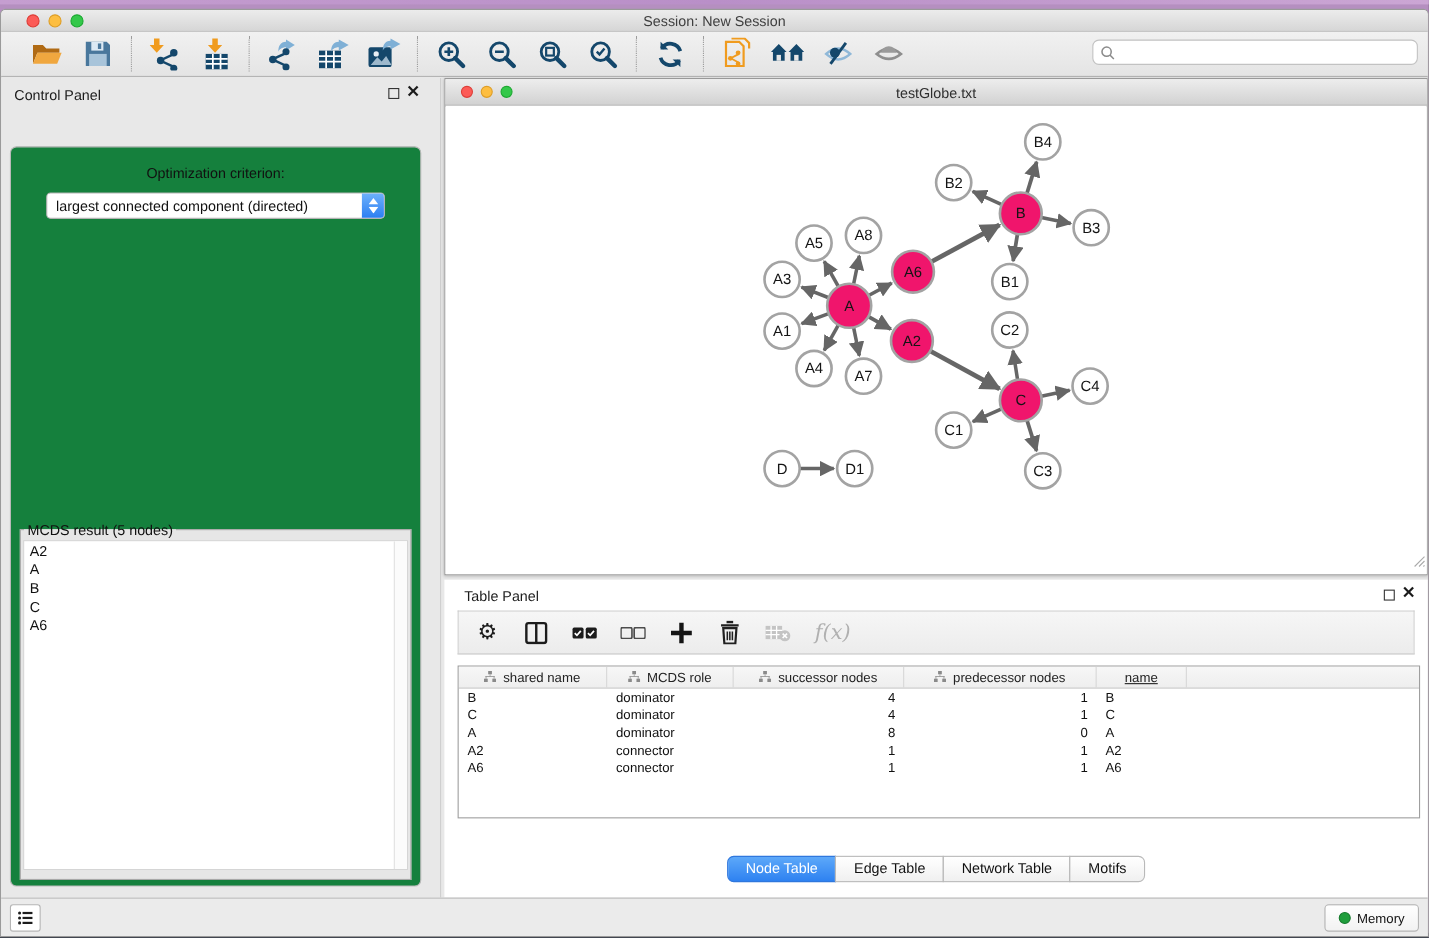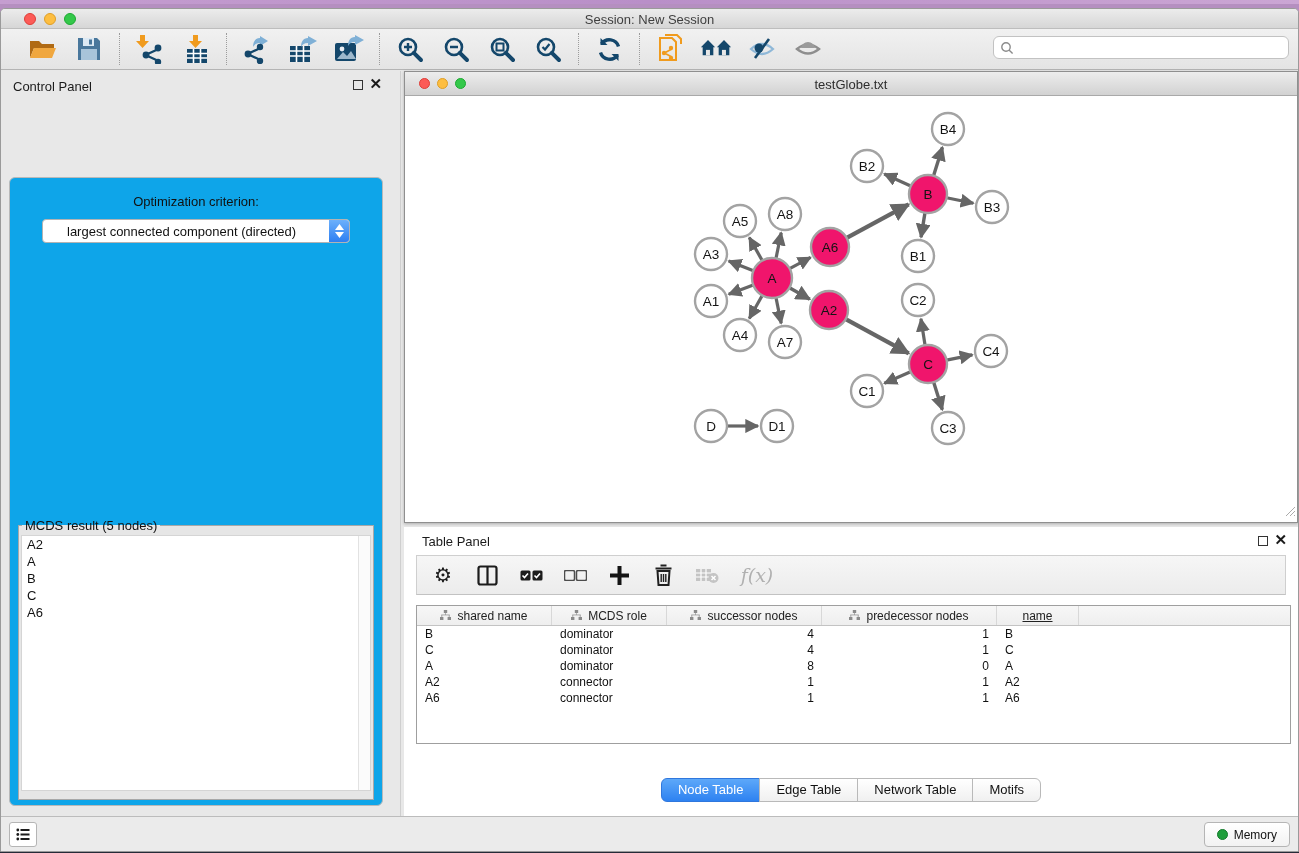--- a/index.html
+++ b/index.html
@@ -44,25 +44,25 @@
   .cp-header .panel-float { right:28px; } .cp-header .panel-close { right:9px; }
 
   .seg-tabs { display:flex; justify-content:center; margin-top:6px; }
   .seg-tab { height:22px; padding:0 14px; font-size:13px; line-height:20px; background:linear-gradient(#ffffff,#f2f2f2);
     border:1px solid #a6a6a6; margin-left:-1px; color:#111; cursor:default; }
   .seg-tab:first-child { border-radius:5px 0 0 5px; margin-left:0; }
   .seg-tab:last-child { border-radius:0 5px 5px 0; }
   .seg-tab.active { background:linear-gradient(#63aaf8,#2f80f0); color:#fff; border-color:#2f74d8; }
 
   .cp-body { position:absolute; left:8px; right:8px; top:62px; bottom:10px;
-    border:1px solid #b9b9b9; border-radius:6px; background:#0ea5e9;margin-top:44px; }
+    border:1px solid #b9b9b9; border-radius:6px; background:#15803d; }
   .opt-label { text-align:center; margin-top:16px; font-size:13px; color:#111; }
   .dropdown { position:relative; margin:10px auto 0; width:308px; height:24px; background:#fff;
     border:1px solid #b3b3b3; border-radius:4px; display:flex; align-items:center; cursor:default; }
-  .dropdown-value { flex:1; font-size:13px; color:#111; padding-left:24px; white-space:nowrap; overflow:hidden; }
+  .dropdown-value { flex:1; font-size:13px; color:#111; padding-left:8px; white-space:nowrap; overflow:hidden; }
   .dropdown-stepper { width:20px; height:100%; border-radius:0 3px 3px 0;
     background:linear-gradient(#6cb0fb,#2d7ff2); display:flex; flex-direction:column; align-items:center; justify-content:center; gap:2px; }
   .btn-row { display:flex; justify-content:center; gap:12px; margin-top:12px; }
   .mac-btn { height:23px; padding:0 18px; font-size:13px; background:linear-gradient(#ffffff,#f3f3f3);
     border:1px solid #adadad; border-radius:5px; color:#111; cursor:default; font-family:inherit; }
 
   .result-fieldset { position:absolute; left:8px; right:8px; top:340px; bottom:5px;
     border:1px solid #a8a8a8; background:#e6e6e6; padding:0; }
   .result-fieldset legend { font-size:13px; color:#111; margin-left:3px; padding:0 3px; }
   .result-list { position:absolute; left:2px; right:2px; top:2px; bottom:2px; background:#fff;

